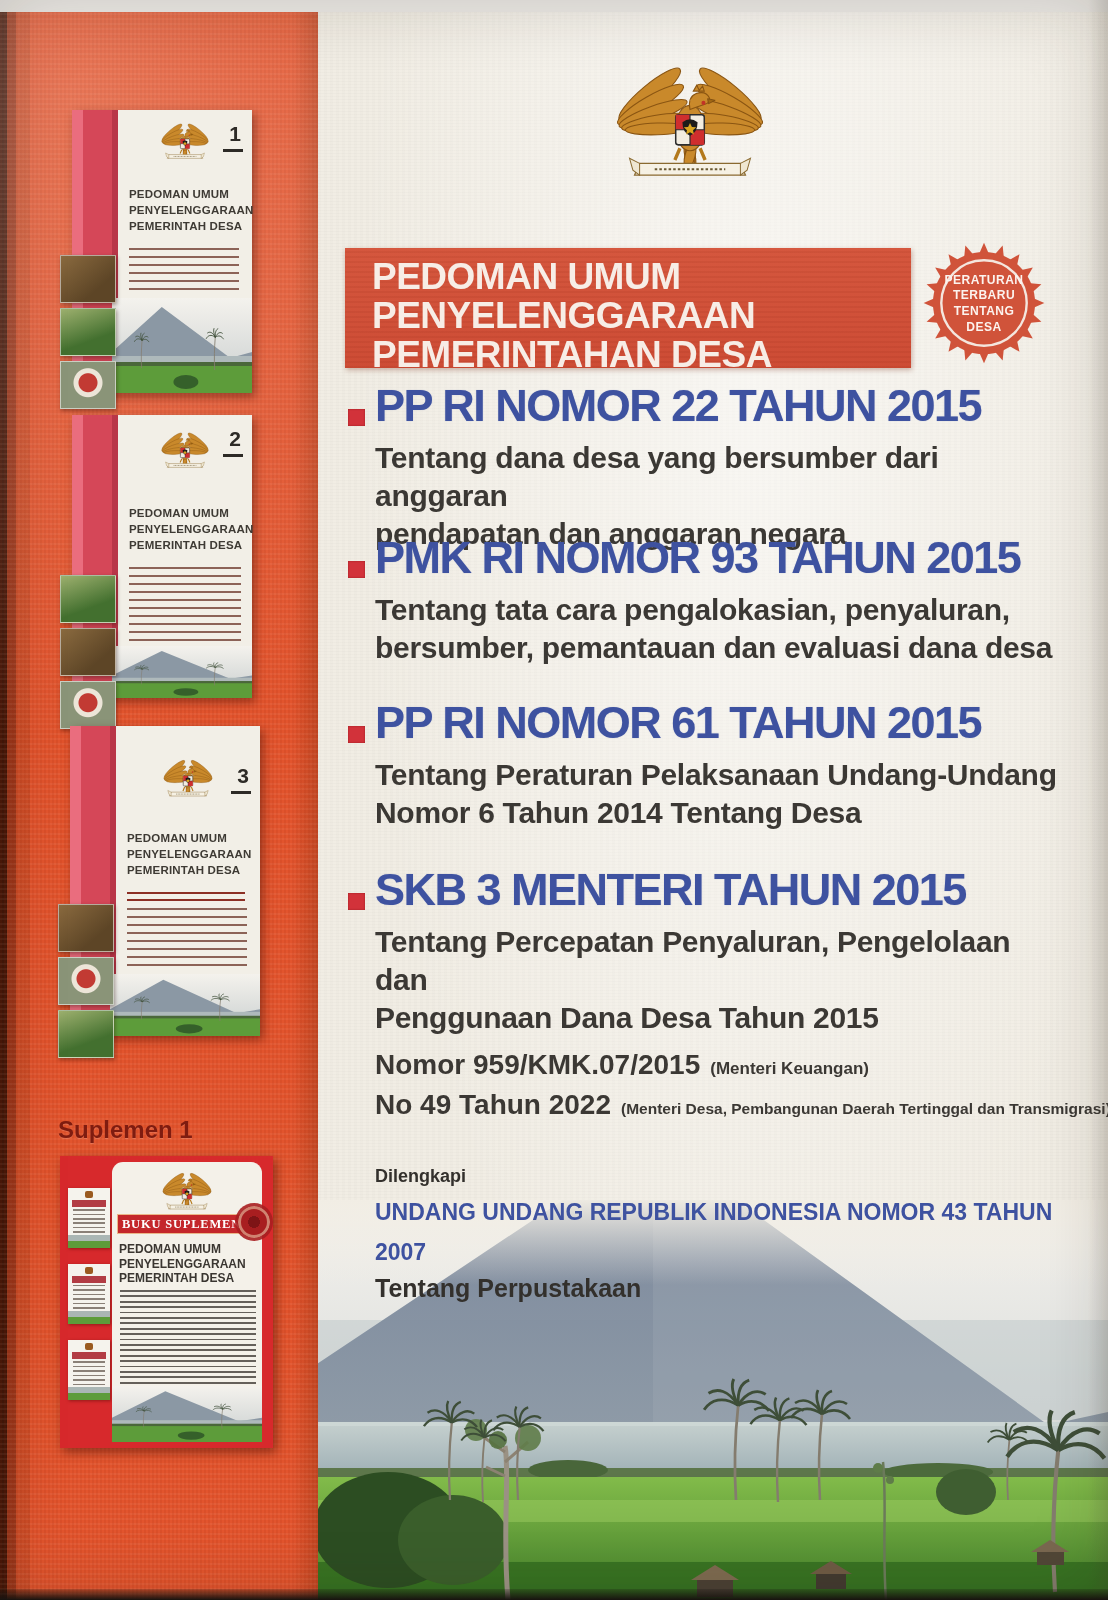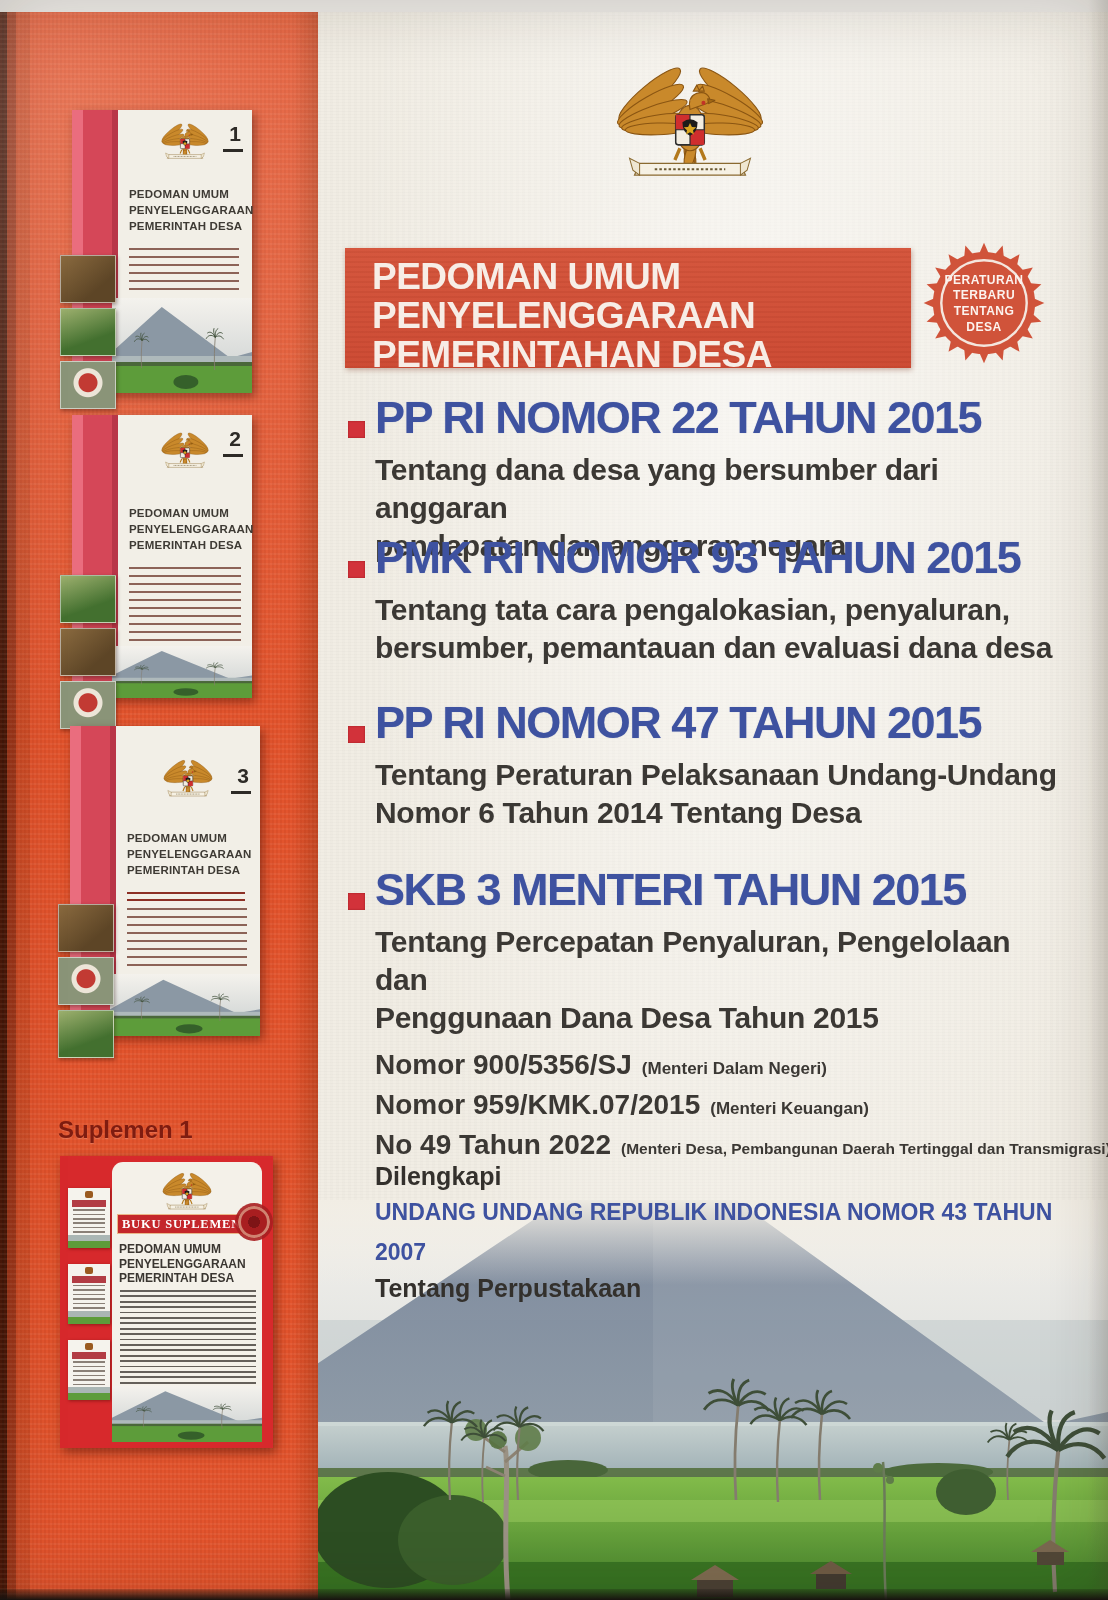--- a/index.html
+++ b/index.html
@@ -91,21 +91,21 @@
   .item h2{margin:0 0 0 27px;font-size:45px;line-height:48px;font-weight:bold;color:#3e52a0;
     letter-spacing:-1.5px;white-space:nowrap;text-shadow:0 0 1px rgba(62,82,160,.4);}
   .item .body{margin:9px 0 0 27px;font-size:30px;line-height:38px;font-weight:bold;color:#3b3834;letter-spacing:-.3px;}
   .refs{margin:12px 0 0 27px;}
   .ref-line{display:flex;align-items:baseline;gap:10px;height:40px;white-space:nowrap;}
   .ref-num{font-size:28px;font-weight:bold;color:#3b3834;}
   .ref-note{font-size:17px;font-weight:bold;color:#3b3834;}
   .ref-note.small{font-size:15.5px;}
 
   .dilengkapi{position:absolute;left:57px;top:1160px;z-index:3;}
-  .dilengkapi .intro{font-size:25px;font-weight:bold;color:#33302c;line-height:32px;}
+  .dilengkapi .intro{font-size:18px;font-weight:bold;color:#33302c;line-height:32px;}
   .dilengkapi .law{font-size:23px;font-weight:bold;color:#3e52a0;line-height:40px;}
   .dilengkapi .subject{font-size:25px;font-weight:bold;color:#33302c;line-height:32px;}
 
   .photo{position:absolute;left:0;bottom:0;width:790px;height:400px;}
   .photo svg{display:block;width:100%;height:100%;}
 
   
   .top-edge{position:absolute;top:0;left:0;right:0;height:12px;background:#eceae6;z-index:6;}
   .bottom-edge{position:absolute;bottom:0;left:0;right:0;height:11px;
     background:linear-gradient(rgba(20,16,12,.2),#171310);z-index:6;}
@@ -369,59 +369,55 @@
         <circle r="46" fill="none" stroke="#f4e6de" stroke-width="2.6"></circle>
         <g fill="#fcf3ee" font-family="Liberation Sans, sans-serif" font-size="13" font-weight="bold" text-anchor="middle" letter-spacing=".5">
           <text y="-21">PERATURAN</text>
           <text y="-4">TERBARU</text>
           <text y="13">TENTANG</text>
           <text y="30">DESA</text>
         </g>
       </g>
     </svg>
 
-    <section class="item" style="top:394px;">
+    <section class="item" style="top:382px;">
       <span class="bullet"></span>
       <h2>PP RI NOMOR 22 TAHUN 2015</h2>
       <div class="body">
         <div>Tentang dana desa yang bersumber dari anggaran</div>
         <div>pendapatan dan anggaran negara</div>
       </div>
     </section>
 
     <section class="item" style="top:534px;">
       <span class="bullet"></span>
       <h2>PMK RI NOMOR 93 TAHUN 2015</h2>
       <div class="body">
         <div>Tentang tata cara pengalokasian, penyaluran,</div>
         <div>bersumber, pemantauan dan evaluasi dana desa</div>
       </div>
     </section>
 
     <section class="item" style="top:699px;">
       <span class="bullet"></span>
-      <h2>PP RI NOMOR 47 TAHUN 2015</h2>
+      <h2>PP RI NOMOR 61 TAHUN 2015</h2>
       <div class="body">
         <div>Tentang Peraturan Pelaksanaan Undang-Undang</div>
         <div>Nomor 6 Tahun 2014 Tentang Desa</div>
       </div>
     </section>
 
     <section class="item" style="top:866px;">
       <span class="bullet"></span>
       <h2>SKB 3 MENTERI TAHUN 2015</h2>
       <div class="body">
         <div>Tentang Percepatan Penyaluran, Pengelolaan dan</div>
         <div>Penggunaan Dana Desa Tahun 2015</div>
       </div>
       <div class="refs">
-        <div class="ref-line">
-          <span class="ref-num">Nomor 900/5356/SJ</span>
-          <span class="ref-note">(Menteri Dalam Negeri)</span>
-        </div>
         <div class="ref-line">
           <span class="ref-num">Nomor 959/KMK.07/2015</span>
           <span class="ref-note">(Menteri Keuangan)</span>
         </div>
         <div class="ref-line">
           <span class="ref-num">No 49 Tahun 2022</span>
           <span class="ref-note small">(Menteri Desa, Pembangunan Daerah Tertinggal dan Transmigrasi)</span>
         </div>
       </div>
     </section>

